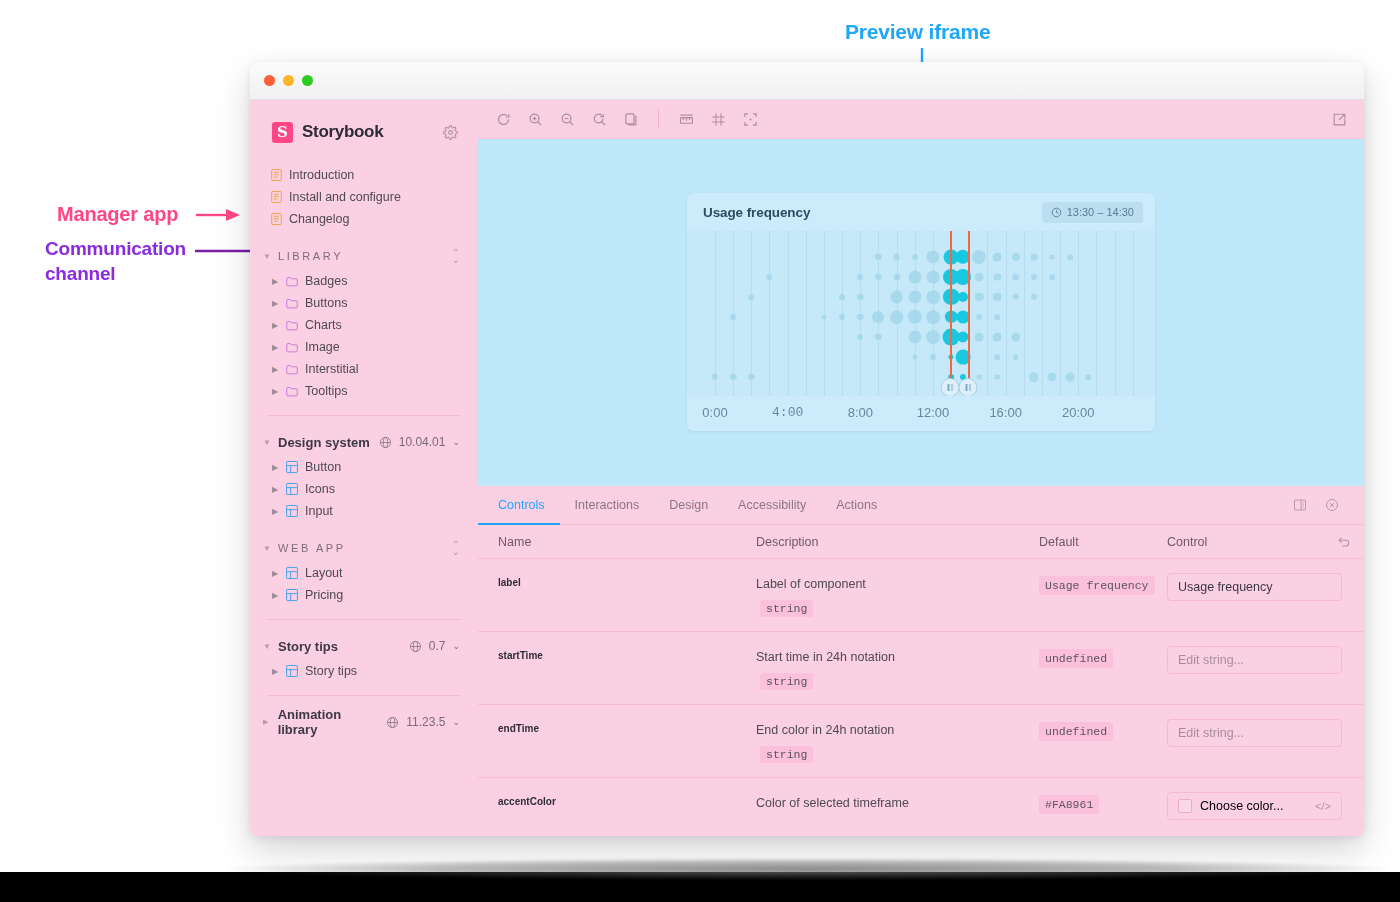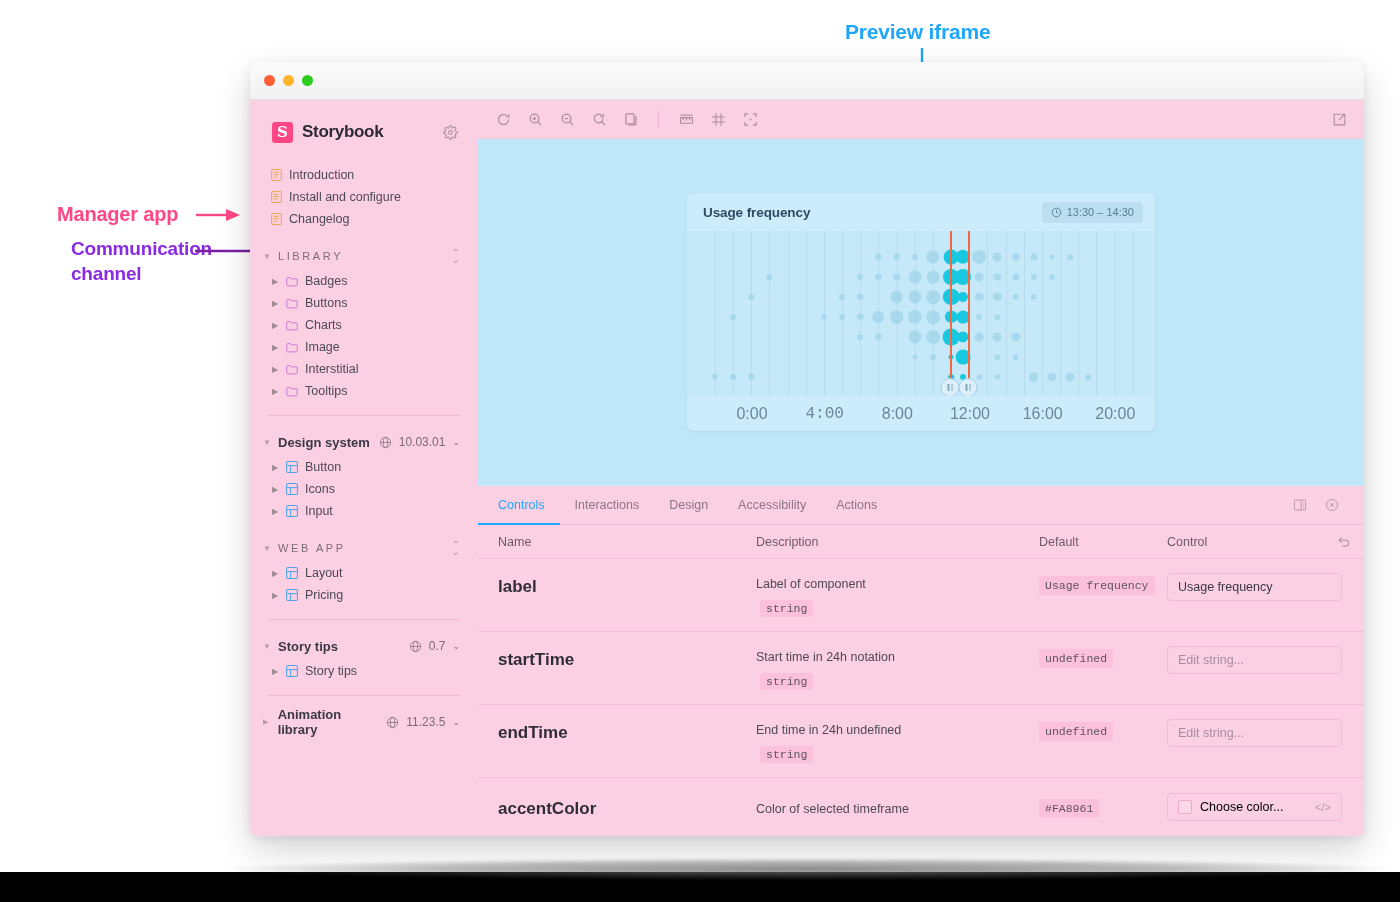--- a/index.html
+++ b/index.html
@@ -24,21 +24,21 @@
     left: 845px; top: 20px;
     font-size: 21px;
     color: #1ea7fd;
   }
   #anno-manager {
     left: 57px; top: 203px;
     font-size: 20px;
     color: #ff4785;
   }
   #anno-channel {
-    left: 71px; top: 236px;
+    left: 45px; top: 236px;
     font-size: 19px;
     color: #8a2be2;
     line-height: 25px;
   }
   .anno-svg { position: absolute; overflow: visible; pointer-events: none; }
 
   
   #window {
     position: absolute;
     left: 250px; top: 62px;
@@ -235,23 +235,22 @@
     gap: 2px;
   }
   .range-handle i { width: 1.5px; height: 7px; background: #7fa7bd; display: block; }
   #chart-axis {
     height: 35px;
     background: #cdecfb;
     position: relative;
   }
   .axis-tick {
     position: absolute; top: 9px;
-    font-size: 16px; color: #65889c;
+    font-size: 13px; color: #65889c;
     transform: translateX(-50%);
-    margin-left: 37px;
   }
 
   
   #panel {
     flex: 0 0 auto;
     background: #fcd0e3;
     border-top: 1px solid #cfe8f5;
     display: flex; flex-direction: column;
   }
   #panel-tabs {
@@ -295,22 +294,22 @@
     font-size: 10.5px; letter-spacing: 2.4px; color: #8d7985;
     border-bottom: 1px solid #f7bdd8;
   }
 
   .crow {
     display: flex; align-items: flex-start;
     border-bottom: 1px solid #f7bdd8;
     padding: 14px 0 14px 0;
     min-height: 58px;
   }
-  .crow:last-child { border-bottom: none; align-items: center; }
-  .c-name { width: 278px; padding-left: 20px; font-size: 17px; font-weight: bold; color: #2f2d38; padding-top: 4px; }
+  .crow:last-child { border-bottom: none; }
+  .c-name { width: 278px; padding-left: 20px; font-size: 10px; font-weight: bold; color: #2f2d38; padding-top: 4px; }
   .c-desc { width: 283px; font-size: 12.5px; color: #4d4a52; padding-top: 4px; }
   .type-badge {
     display: inline-block;
     margin-top: 9px; margin-left: 4px;
     background: #fbc0da;
     border-radius: 3px;
     padding: 2px 6px;
     font-family: "Liberation Mono", monospace;
     font-size: 11.5px;
     color: #5c5462;
@@ -516,21 +515,21 @@
 
         <div class="sb-section">
           <span class="caret-d">▼</span>
           <span class="sb-section-label bold">Design system</span>
           <span class="sb-ver">
             <svg width="13" height="13" viewBox="0 0 24 24" fill="none" stroke="#8b7a85" stroke-width="1.6">
                 <circle cx="12" cy="12" r="9.4"></circle>
                 <ellipse cx="12" cy="12" rx="4" ry="9.4"></ellipse>
                 <line x1="2.6" y1="12" x2="21.4" y2="12"></line>
               </svg>
-            <span>10.03.01</span>
+            <span>10.04.01</span>
             <span style="font-size:9px;">⌄</span>
           </span>
         </div>
         <div>
           <div class="sb-row">
             <span class="caret">▶</span>
             <span class="sb-comp-icon">
                 <svg width="12" height="12" viewBox="0 0 14 14">
                   <rect x="0.7" y="0.7" width="12.6" height="12.6" rx="1.4" fill="none" stroke="#4fa4e8" stroke-width="1.2"></rect>
                   <line x1="0.7" y1="5.4" x2="13.3" y2="5.4" stroke="#4fa4e8" stroke-width="1.2"></line>
@@ -914,21 +913,21 @@
             <span class="def-badge">undefined</span>
           </div>
           <div class="c-ctrl">
             <div class="ctrl-input placeholder">Edit string...</div>
           </div>
         </div>
 
         <div class="crow">
           <div class="c-name">endTime</div>
           <div class="c-desc">
-            <div>End time in 24h undefined</div>
+            <div>End color in 24h notation</div>
             <span class="type-badge">string</span>
           </div>
           <div class="c-def">
             <span class="def-badge">undefined</span>
           </div>
           <div class="c-ctrl">
             <div class="ctrl-input placeholder">Edit string...</div>
           </div>
         </div>
 

